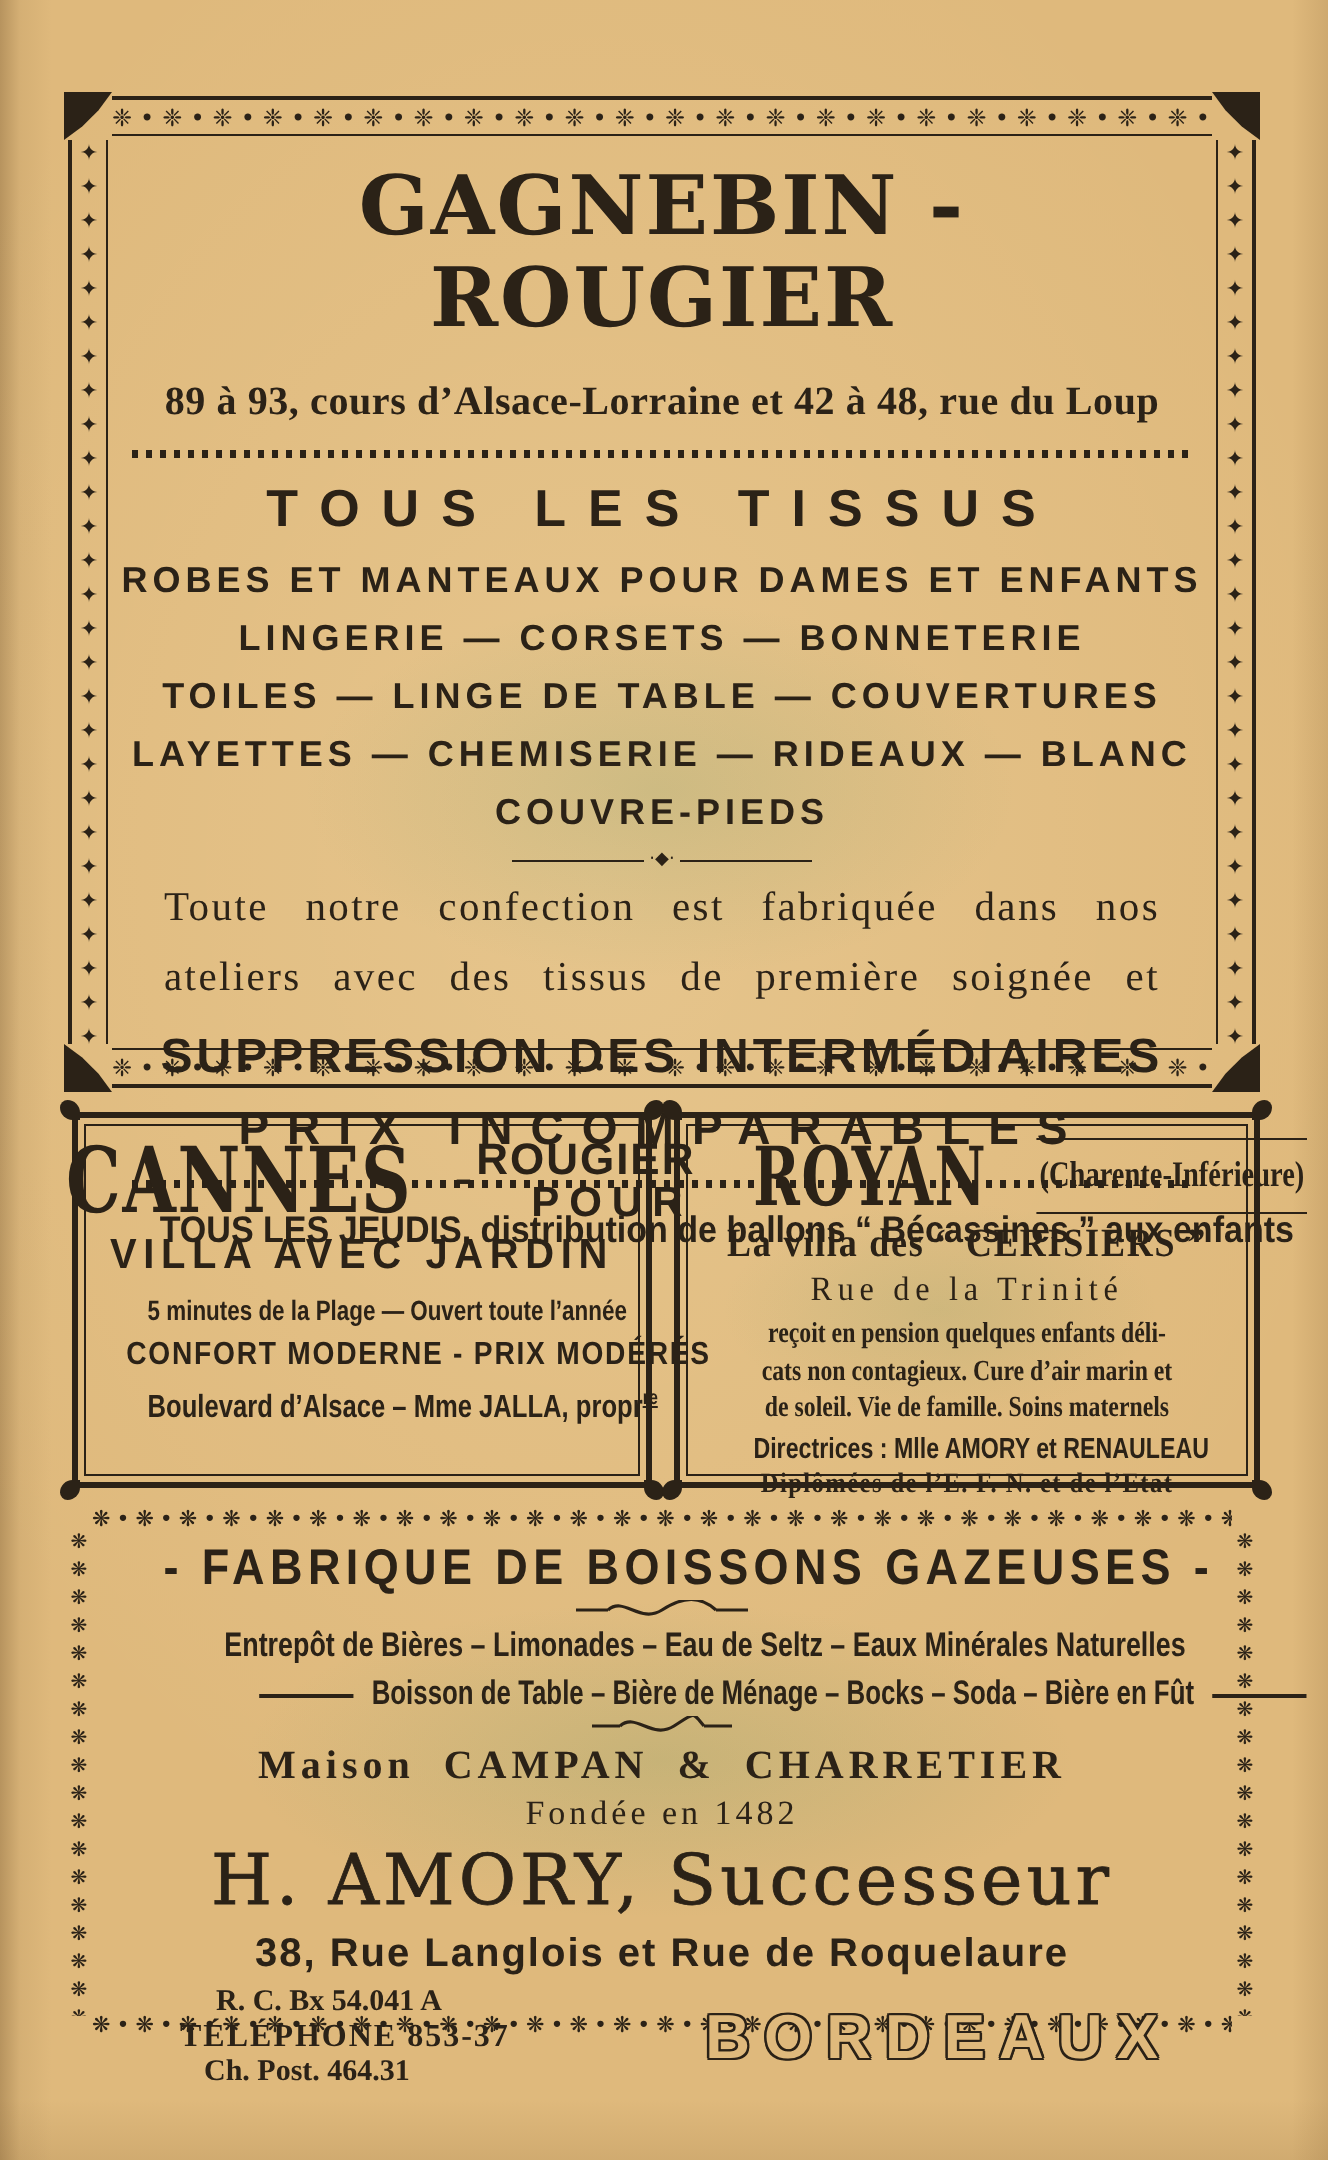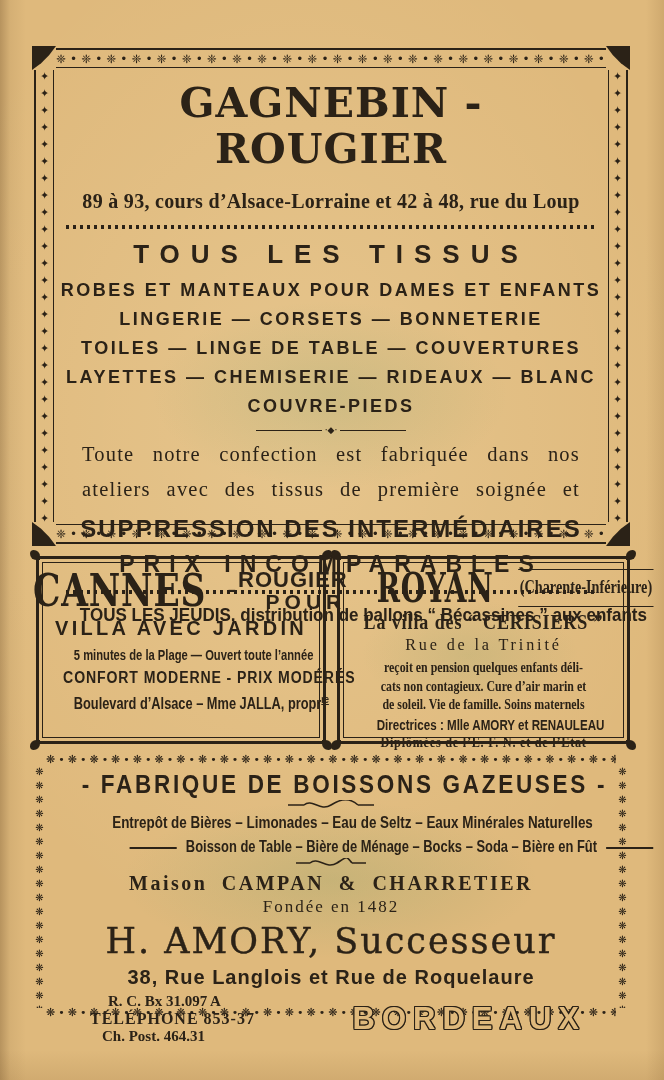--- a/index.html
+++ b/index.html
@@ -273,21 +273,21 @@
       </span>
       <svg class="flourish" width="86" height="10" viewBox="0 0 86 10">
         <path d="M8 5 H22 M64 5 H78 M22 5 C30 -2 38 12 49 5 S 58 -2 64 5" fill="none" stroke="#2b2217" stroke-width="1.6"></path>
       </svg>
       <div class="ch-maison">Maison CAMPAN &amp; CHARRETIER</div>
       <div class="ch-founded">Fondée en 1482</div>
       <div class="ch-successor">H. AMORY, Successeur</div>
       <div class="ch-addr">38, Rue Langlois et Rue de Roquelaure</div>
       <div class="ch-bottomrow">
         <div class="ch-legal">
-          <div class="ch-rc">R. C. Bx 31.097 A</div>
+          <div class="ch-rc">R. C. Bx 54.041 A</div>
           <div class="ch-phone">TÉLÉPHONE 853-37</div>
           <div class="ch-postal">Ch. Post. 464.31</div>
         </div>
         <div class="ch-city">BORDEAUX</div>
       </div>
     </div>
   </section>
 </div>
 
 </body></html>

